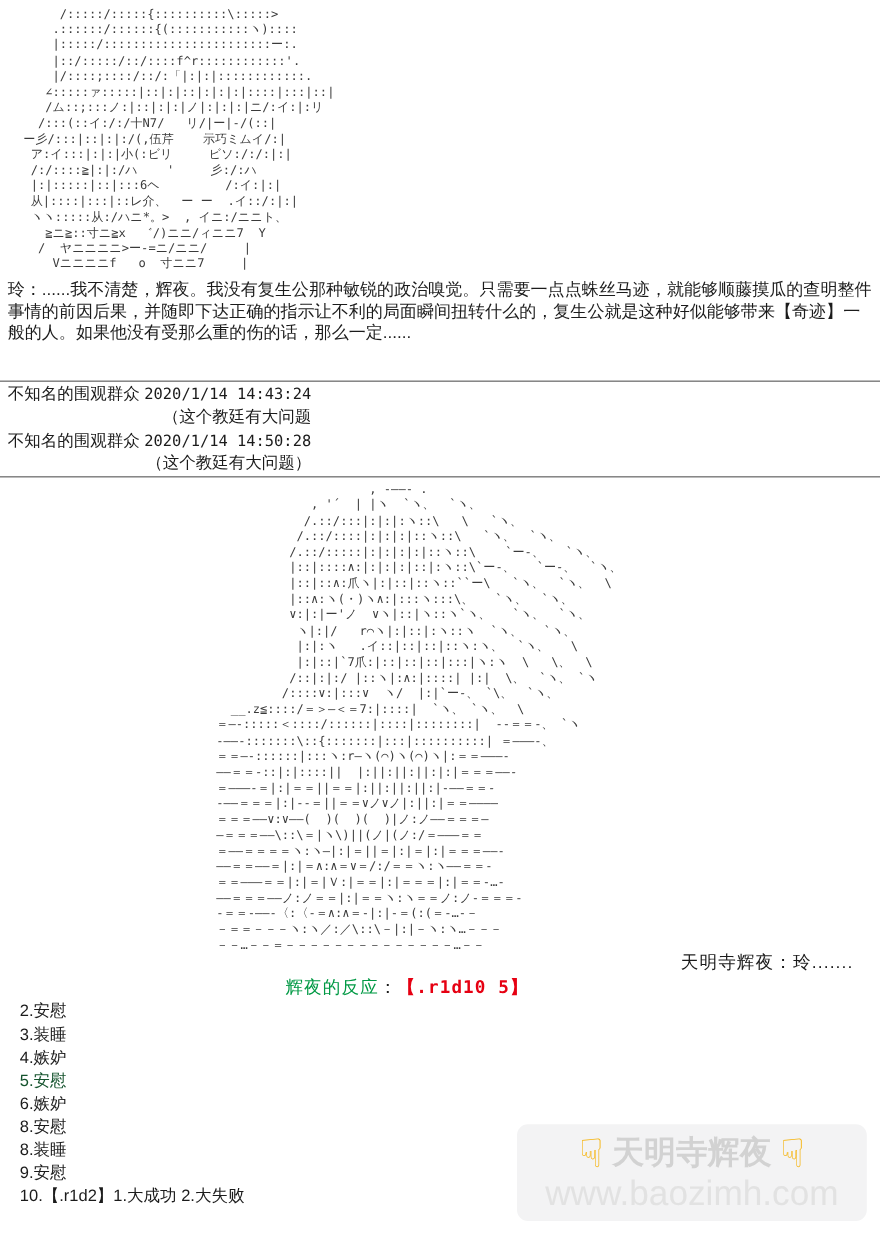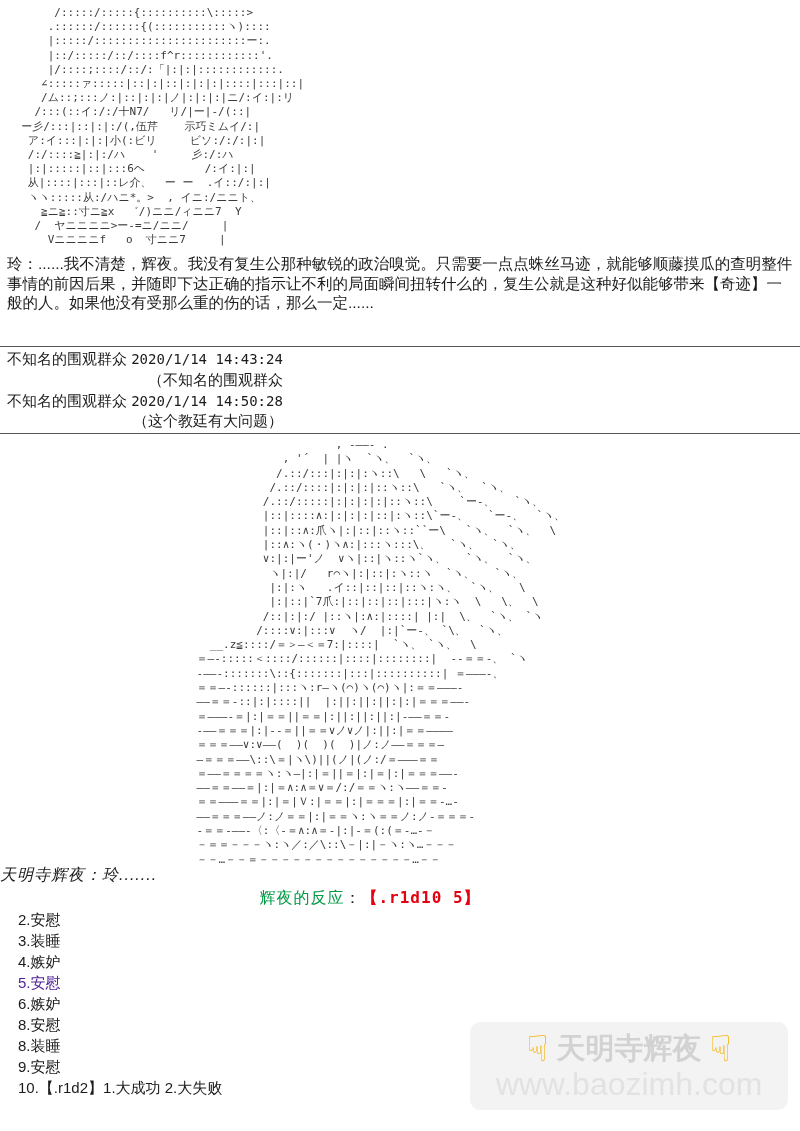--- a/index.html
+++ b/index.html
@@ -23,22 +23,22 @@
     position:absolute;left:7px;top:254px;width:789px;
     font-size:15.5px;line-height:19.5px;
   }
   .divider{position:absolute;left:0;width:800px;border-top:1px solid #555;}
   #divider-top{top:346px;}
   #divider-bottom{top:433px;}
   .comments{position:absolute;left:7px;top:349px;font-size:15px;line-height:20.8px;text-align:right;}
   .comment-line{white-space:pre;}
   .ts{font-family:"DejaVu Sans Mono",monospace;font-size:14px;}
   .caption1{
-    position:absolute;left:0;top:865px;width:776px;text-align:left;
-    font-size:16px;letter-spacing:1px;font-style:italic;
+    position:absolute;left:0;top:865px;width:776px;text-align:right;
+    font-size:16px;letter-spacing:1px;
   }
   .caption2{
     position:absolute;left:0;top:888px;width:740px;text-align:center;
     font-size:16px;letter-spacing:1px;
   }
   .green{color:#009944;}
   .red{color:#e60012;}
   .dice{font-family:"DejaVu Sans Mono",monospace;font-weight:bold;}
   .options{position:absolute;left:18px;top:909px;font-size:15px;line-height:21px;}
   .option-item{height:21px;white-space:pre;}
@@ -75,21 +75,21 @@
      ≧ニ≧::寸ニ≧x  ゛/)ニニ/ィニニ7  Y
     /  ヤニニニニ&gt;ー-=ニ/ニニ/     |
       Vニニニニf   o  寸ニニ7     |</pre>
 
 <div class="para">玲：......我不清楚，辉夜。我没有复生公那种敏锐的政治嗅觉。只需要一点点蛛丝马迹，就能够顺藤摸瓜的查明整件事情的前因后果，并随即下达正确的指示让不利的局面瞬间扭转什么的，复生公就是这种好似能够带来【奇迹】一般的人。如果他没有受那么重的伤的话，那么一定......</div>
 
 <div id="divider-top" class="divider"></div>
 
 <div class="comments">
   <div class="comment-line"><span>不知名的围观群众</span> <span class="ts">2020/1/14 14:43:24</span></div>
-  <div class="comment-line">（不知名的围观群众</div>
+  <div class="comment-line">（这个教廷有大问题</div>
   <div class="comment-line"><span>不知名的围观群众</span> <span class="ts">2020/1/14 14:50:28</span></div>
   <div class="comment-line">（这个教廷有大问题）</div>
 </div>
 
 <div id="divider-bottom" class="divider"></div>
 
 <pre id="aa-main" class="aa">                      , -――- .
               , '´  | |ヽ  `ヽ、  `ヽ、
              /.::/:::|:|:|:ヽ::\   \   `ヽ、
             /.::/::::|:|:|:|::ヽ::\   `ヽ、  `ヽ、
@@ -123,21 +123,21 @@
 <div class="caption1">天明寺辉夜：玲.......</div>
 
 <div class="caption2">
   <span class="green">辉夜的反应</span><span>：</span><span class="red dice">【.r1d10 5】</span>
 </div>
 
 <div class="options">
   <div class="option-item">2.安慰</div>
   <div class="option-item">3.装睡</div>
   <div class="option-item">4.嫉妒</div>
-  <div class="option-item" style="color: #4c1d95;">5.安慰</div>
+  <div class="option-item" style="color: #14532d;">5.安慰</div>
   <div class="option-item">6.嫉妒</div>
   <div class="option-item">8.安慰</div>
   <div class="option-item">8.装睡</div>
   <div class="option-item">9.安慰</div>
   <div class="option-item">10.【.r1d2】1.大成功 2.大失败</div>
 </div>
 
 <div class="watermark">
   <div class="wm-line1">
     <span class="hand">☟</span>

